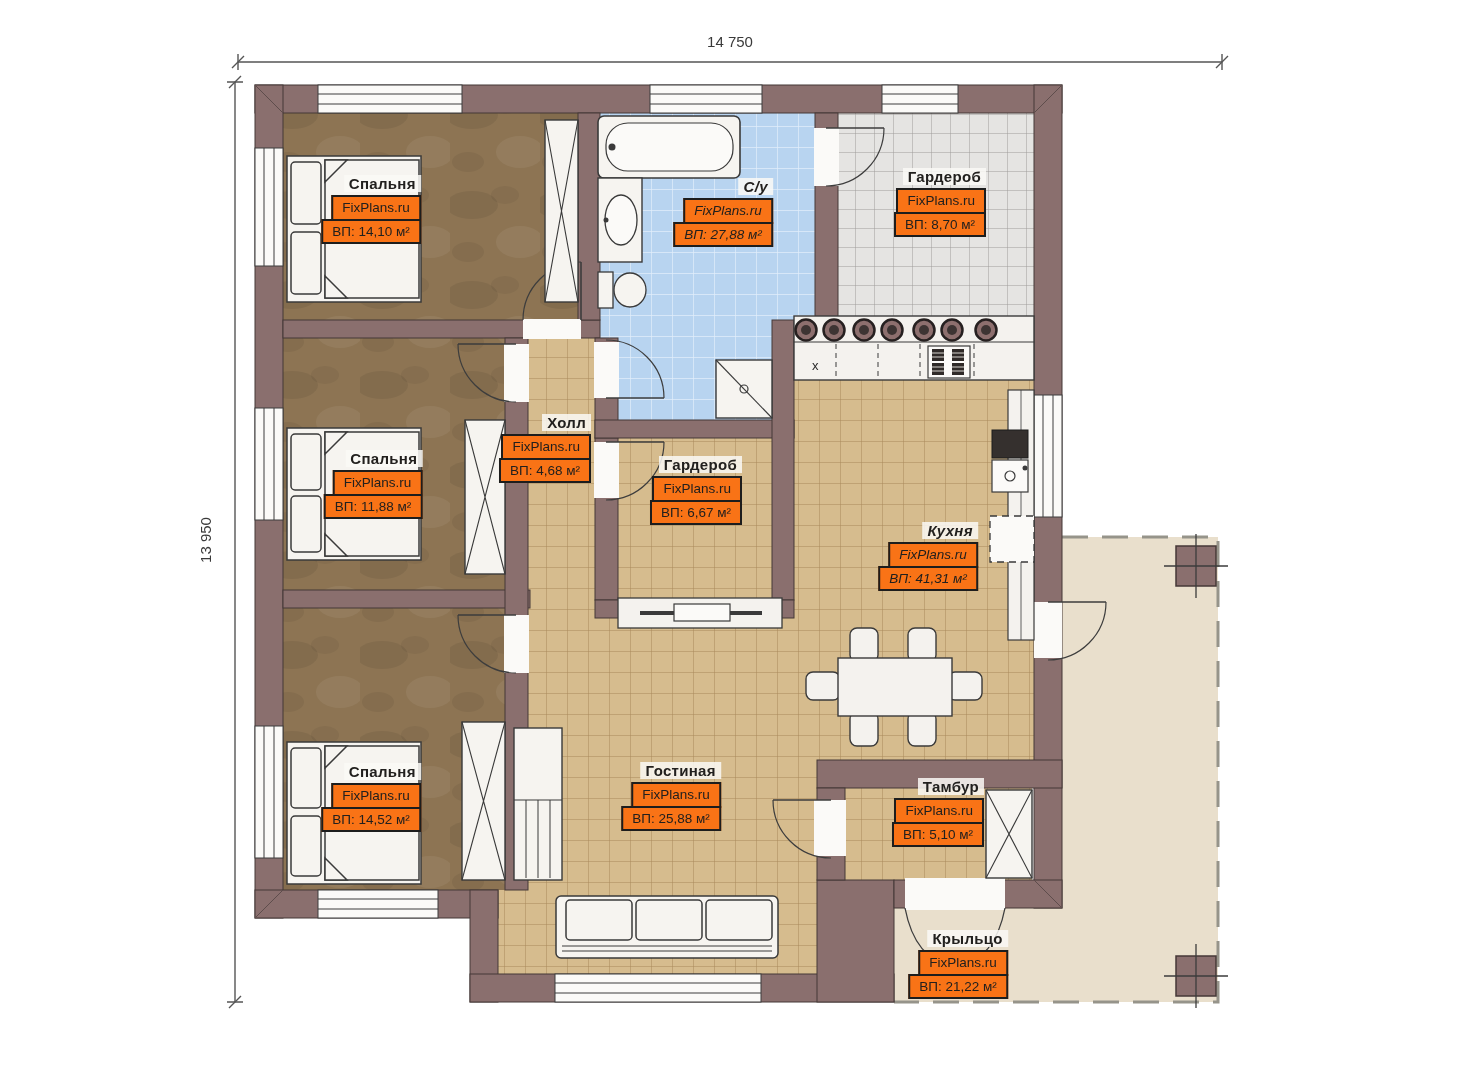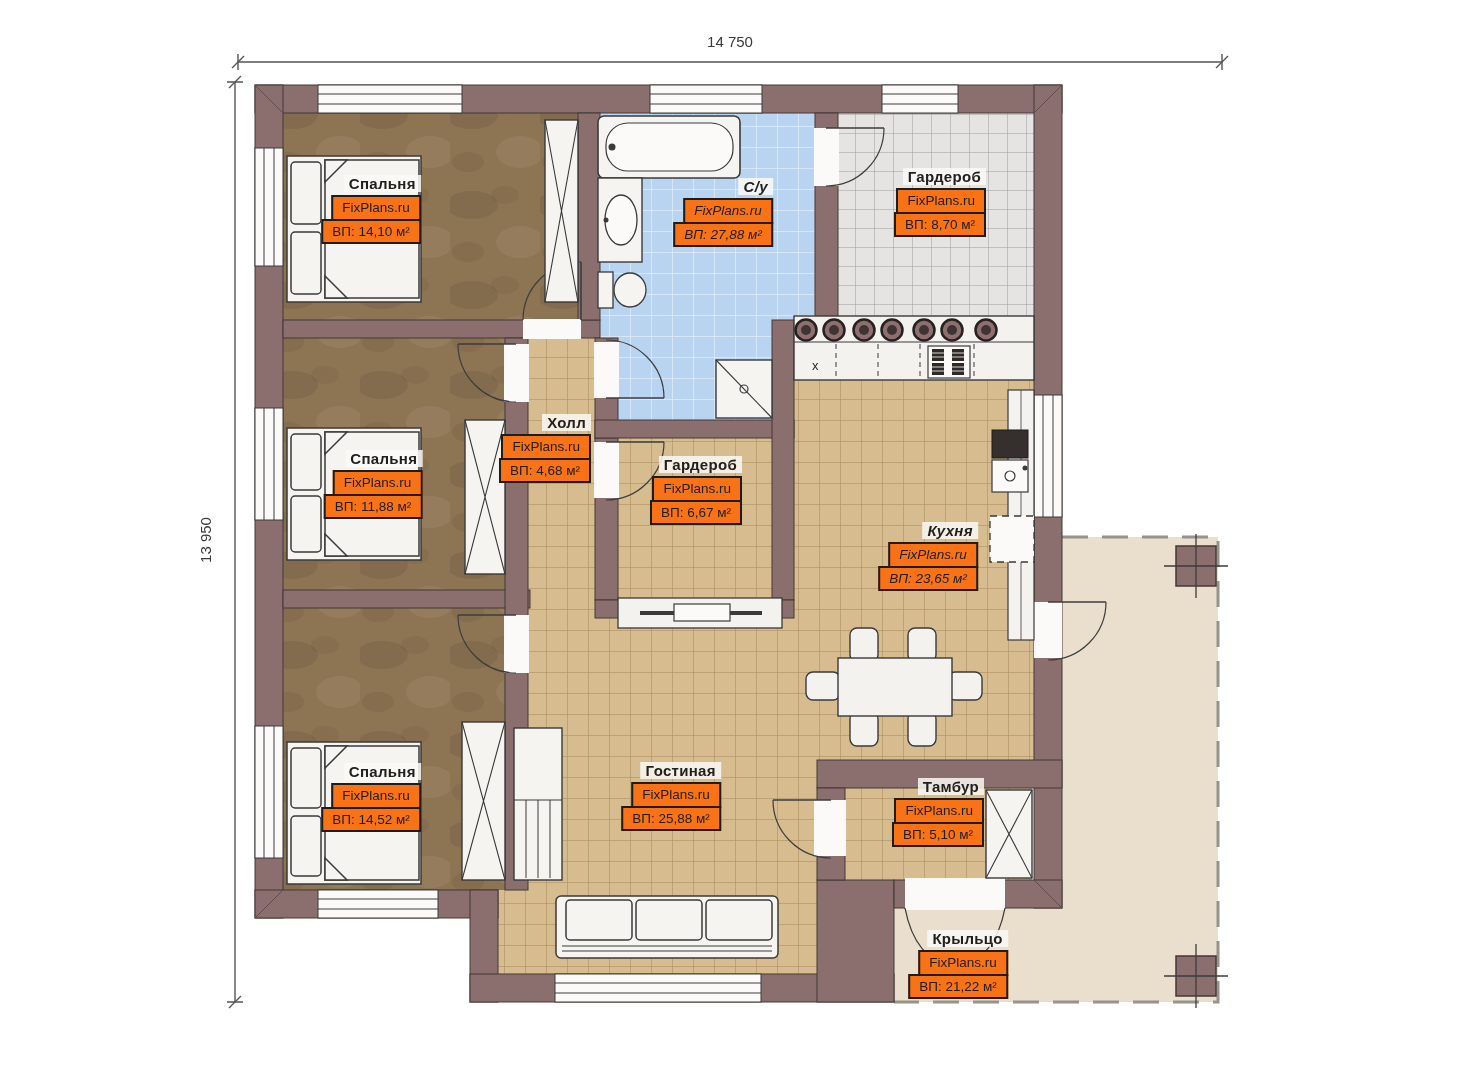--- a/index.html
+++ b/index.html
@@ -368,21 +368,21 @@
 
   <div class="room-label" style="left:688px;top:456px;">
     <div class="room-name">Гардероб</div>
     <div class="label-box brand">FixPlans.ru</div>
     <div class="label-box area">ВП: 6,67 м²</div>
   </div>
 
   <div class="room-label" style="left:920px;top:522px;font-style:italic;">
     <div class="room-name">Кухня</div>
     <div class="label-box brand">FixPlans.ru</div>
-    <div class="label-box area">ВП: 23,65 м²</div>
+    <div class="label-box area">ВП: 41,31 м²</div>
   </div>
 
   <div class="room-label" style="left:363px;top:763px;">
     <div class="room-name">Спальня</div>
     <div class="label-box brand">FixPlans.ru</div>
     <div class="label-box area">ВП: 14,52 м²</div>
   </div>
 
   <div class="room-label" style="left:663px;top:762px;">
     <div class="room-name">Гостиная</div>

